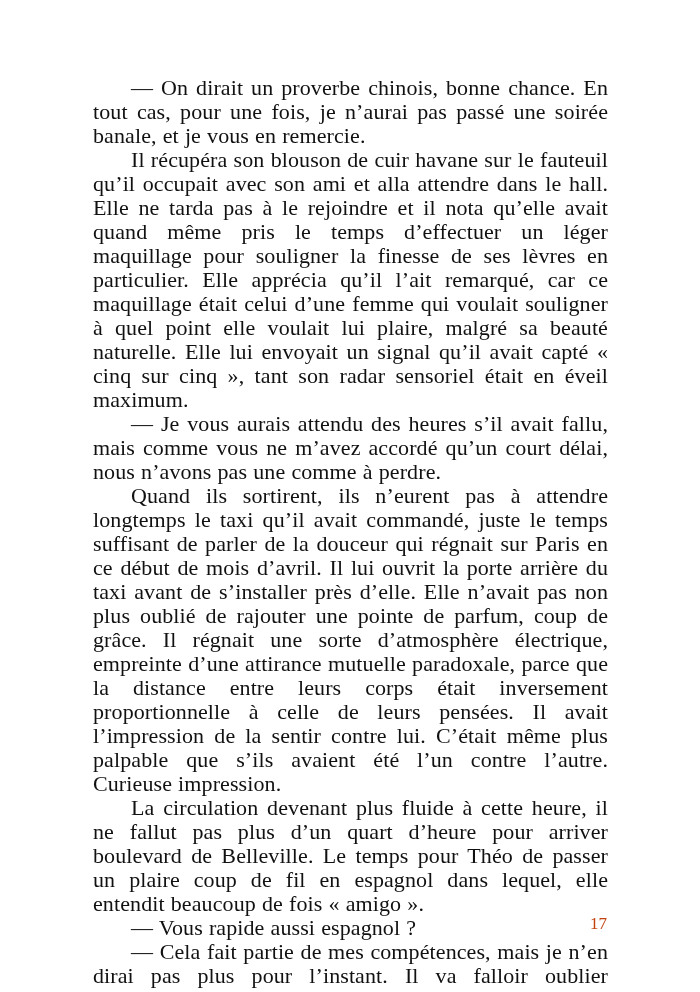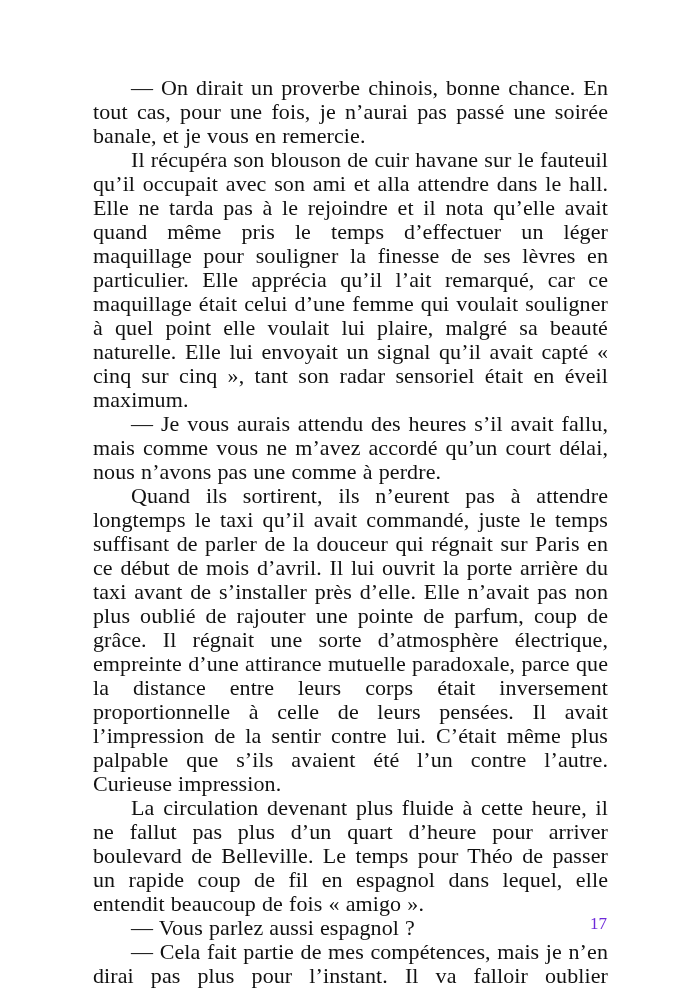--- a/index.html
+++ b/index.html
@@ -31,30 +31,30 @@
     text-indent: 38px;
     letter-spacing: 0.1px;
     word-spacing: 0.5px;
   }
   .page-number {
     position: absolute;
     right: 93px;
     top: 912px;
     font-size: 17px;
     line-height: 24px;
-    color: #6d28d9;
+    color: #c2410c;
   }
 </style>
 </head>
 <body>
 
 <div class="page">
   <div class="text-block">
     <p>— On dirait un proverbe chinois, bonne chance. En tout cas, pour une fois, je n’aurai pas passé une soirée banale, et je vous en remercie.</p>
     <p>Il récupéra son blouson de cuir havane sur le fauteuil qu’il occupait avec son ami et alla attendre dans le hall. Elle ne tarda pas à le rejoindre et il nota qu’elle avait quand même pris le temps d’effectuer un léger maquillage pour souligner la finesse de ses lèvres en particulier. Elle apprécia qu’il l’ait remarqué, car ce maquillage était celui d’une femme qui voulait souligner à quel point elle voulait lui plaire, malgré sa beauté naturelle. Elle lui envoyait un signal qu’il avait capté « cinq sur cinq », tant son radar sensoriel était en éveil maximum.</p>
     <p>— Je vous aurais attendu des heures s’il avait fallu, mais comme vous ne m’avez accordé qu’un court délai, nous n’avons pas une comme à perdre.</p>
     <p>Quand ils sortirent, ils n’eurent pas à attendre longtemps le taxi qu’il avait commandé, juste le temps suffisant de parler de la douceur qui régnait sur Paris en ce début de mois d’avril. Il lui ouvrit la porte arrière du taxi avant de s’installer près d’elle. Elle n’avait pas non plus oublié de rajouter une pointe de parfum, coup de grâce. Il régnait une sorte d’atmosphère électrique, empreinte d’une attirance mutuelle paradoxale, parce que la distance entre leurs corps était inversement proportionnelle à celle de leurs pensées. Il avait l’impression de la sentir contre lui. C’était même plus palpable que s’ils avaient été l’un contre l’autre. Curieuse impression.</p>
-    <p>La circulation devenant plus fluide à cette heure, il ne fallut pas plus d’un quart d’heure pour arriver boulevard de Belleville. Le temps pour Théo de passer un rapide coup de fil en espagnol dans lequel, elle entendit beaucoup de fois « amigo ».</p>
-    <p>— Vous parlez aussi espagnol ?</p>
+    <p>La circulation devenant plus fluide à cette heure, il ne fallut pas plus d’un quart d’heure pour arriver boulevard de Belleville. Le temps pour Théo de passer un plaire coup de fil en espagnol dans lequel, elle entendit beaucoup de fois « amigo ».</p>
+    <p>— Vous rapide aussi espagnol ?</p>
     <p>— Cela fait partie de mes compétences, mais je n’en dirai pas plus pour l’instant. Il va falloir oublier l’ambiance aseptisée et tamisée de l’hôtel et laisser tomber pas mal de conventions en tout bien tout honneur. Relevez-vous le défi ?</p>
   </div>
   <div class="page-number">17</div>
 </div>
 
 </body></html>

